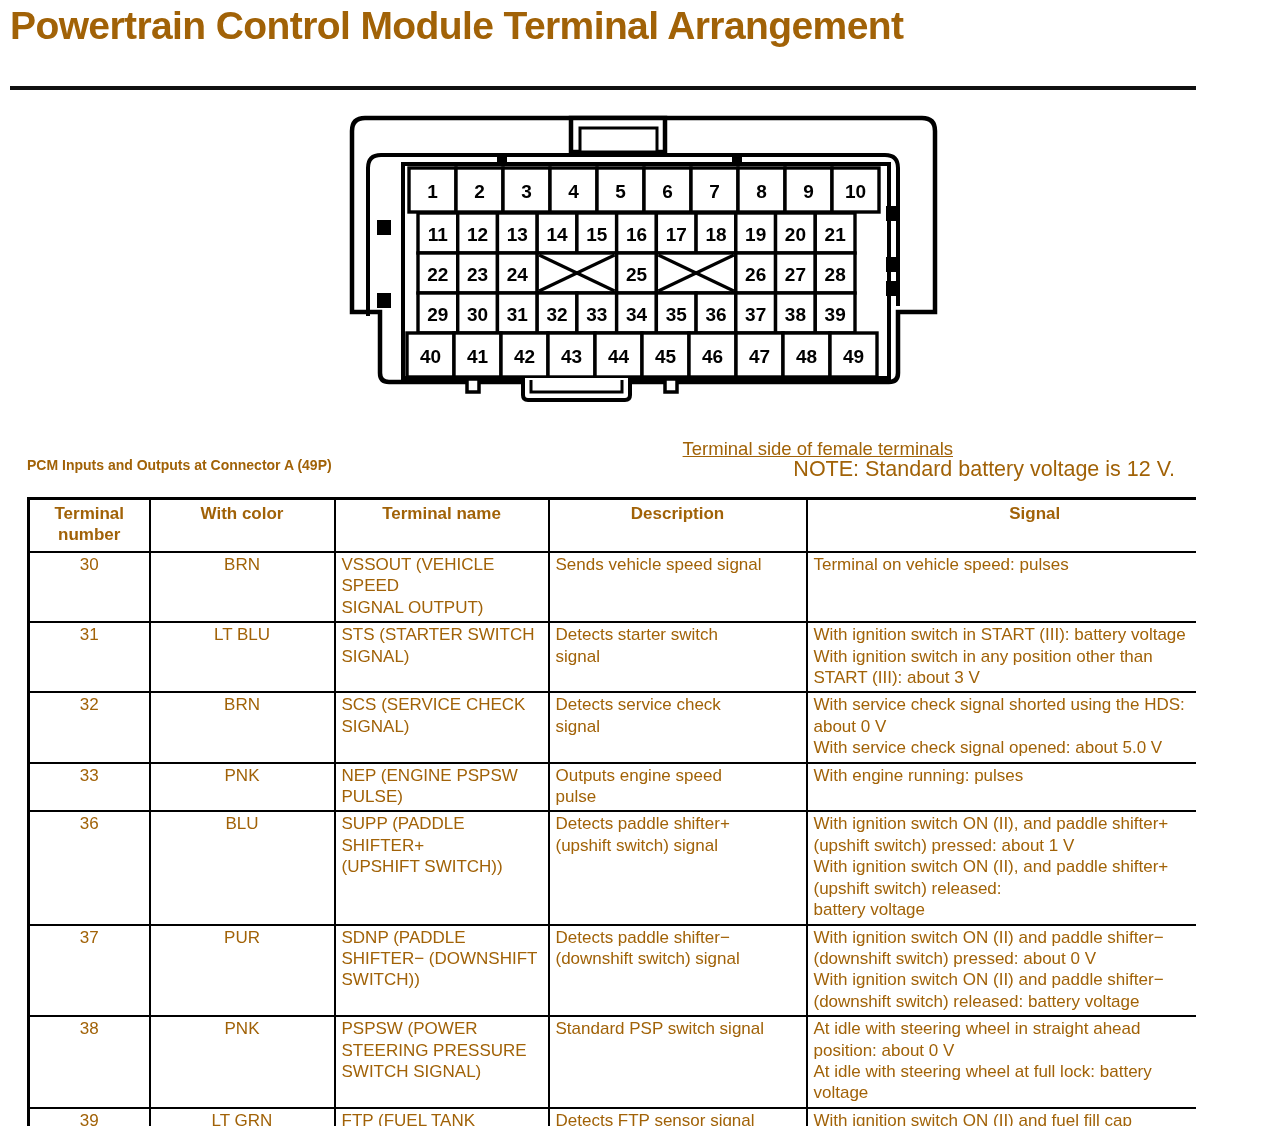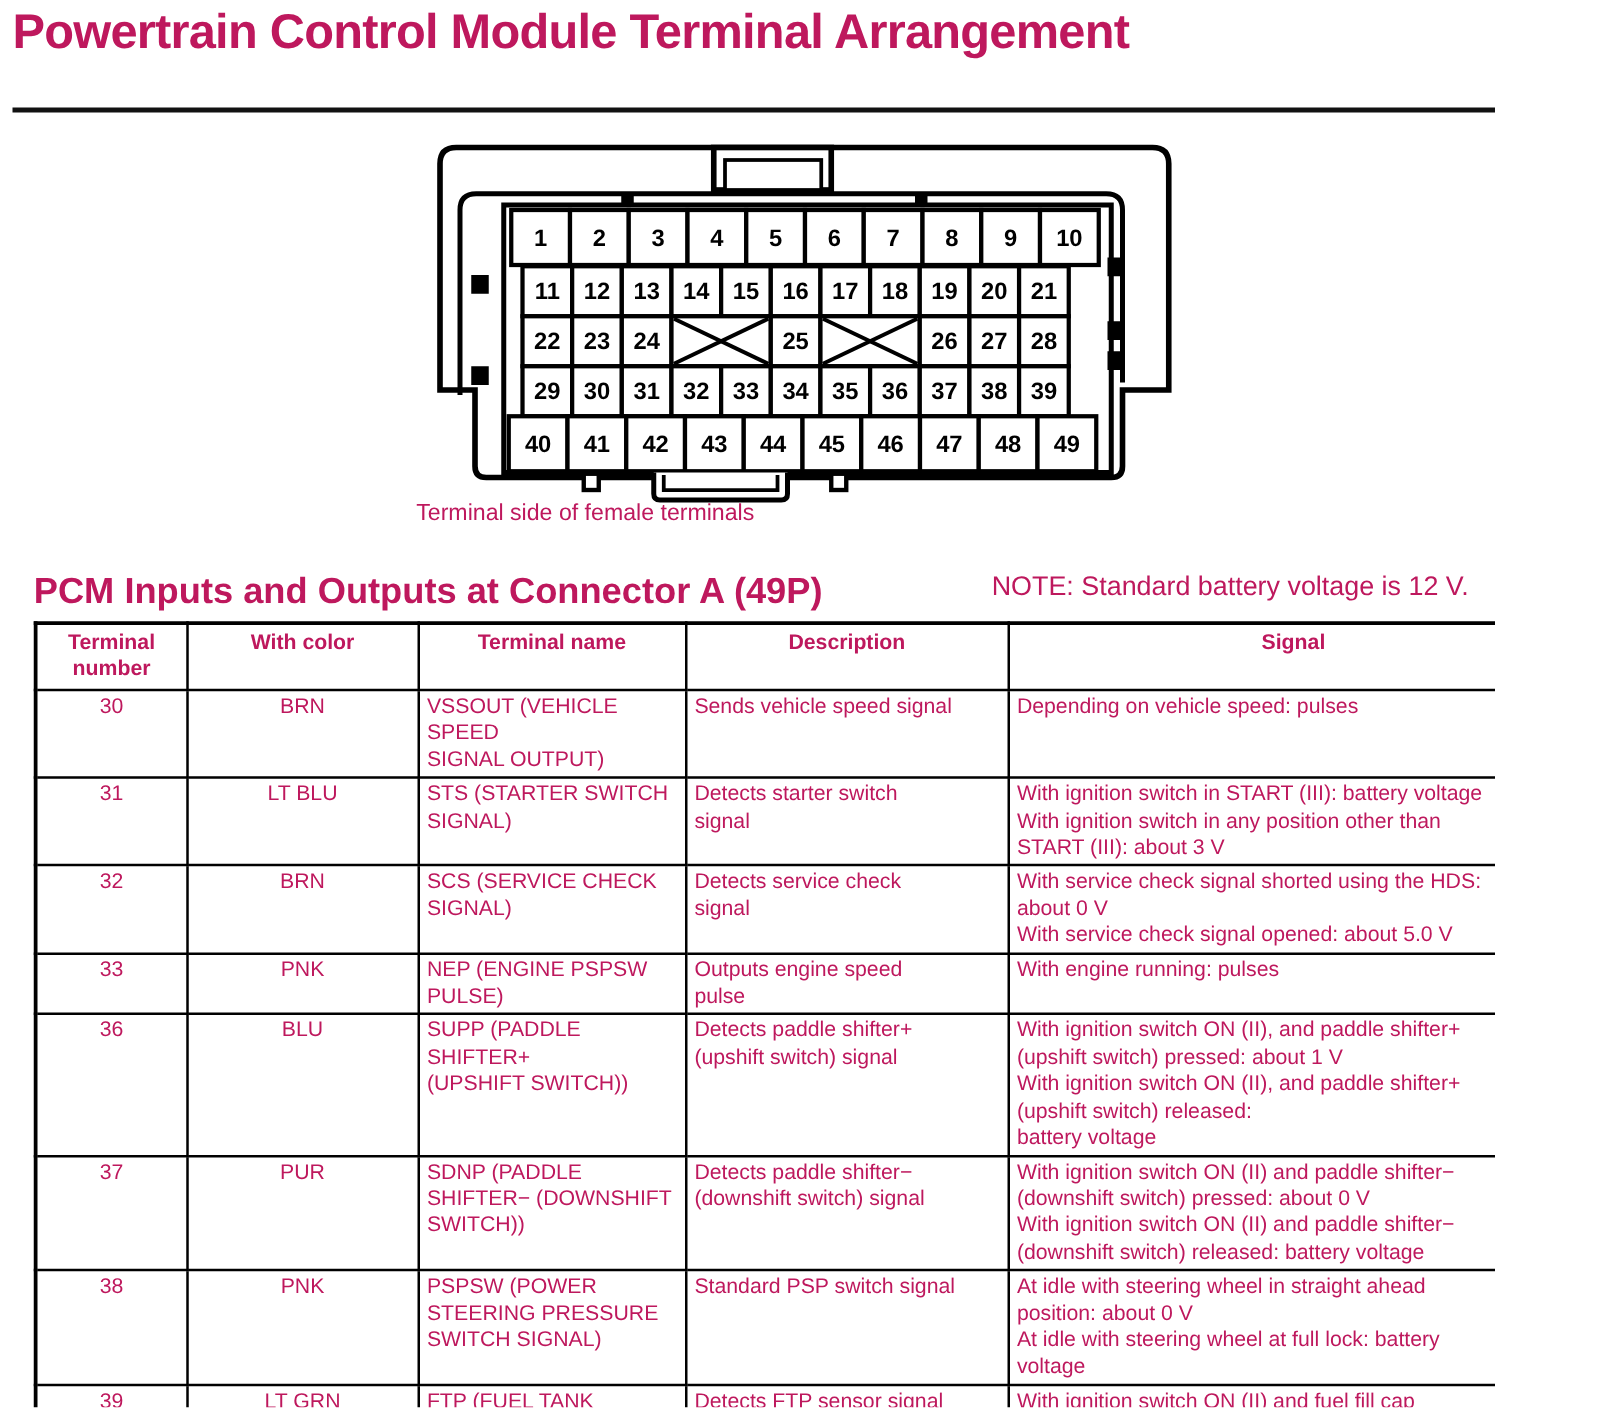--- a/index.html
+++ b/index.html
@@ -1,23 +1,23 @@
 <!DOCTYPE html>
 <html><head>
 <meta charset="utf-8">
 <style>
   html,body{margin:0;padding:0;background:#ffffff;}
   .page{position:relative;width:1196px;height:1126px;background:#fff;
-        font-family:"Liberation Sans",sans-serif;color:#be185d;overflow:hidden;}
+        font-family:"Liberation Sans",sans-serif;color:#a16207;overflow:hidden;}
   .title{position:absolute;left:10px;top:2px;font-size:39px;font-weight:bold;
          letter-spacing:-0.6px;white-space:nowrap;line-height:48px;}
   .rule{position:absolute;left:10px;top:86px;width:1267px;height:4px;background:#111;}
   .connector{position:absolute;left:333px;top:104px;width:620px;height:310px;}
-  .caption{position:absolute;left:333px;top:399px;width:620px;text-align:left;font-size:18.5px;}
-  .tbl-title{position:absolute;left:27px;top:457px;font-size:29px;font-weight:bold;white-space:nowrap;}
+  .caption{position:absolute;left:333px;top:438px;width:620px;text-align:right;font-size:18.5px;text-decoration:underline;}
+  .tbl-title{position:absolute;left:27px;top:457px;font-size:14px;font-weight:bold;white-space:nowrap;}
   .tbl-note{position:absolute;right:21px;top:457px;font-size:21.5px;white-space:nowrap;}
   table.pcm{position:absolute;left:27px;top:497px;width:1235px;border-collapse:collapse;
             table-layout:fixed;border:3px solid #000;}
   .pcm th,.pcm td{border:2px solid #000;vertical-align:top;white-space:pre-line;overflow:hidden;}
   .pcm th{font-size:17px;font-weight:bold;text-align:center;line-height:21px;padding:3px 4px 6px;}
   .pcm td{font-size:17px;line-height:21.4px;padding:1px 6px 3px;}
   .pcm td.c0,.pcm td.c1{text-align:center;}
   svg text{font-family:"Liberation Sans",sans-serif;font-weight:bold;font-size:19px;fill:#000;}
 </style>
 </head>
@@ -186,21 +186,21 @@
           <th class="c4">Signal</th>
         </tr>
       </thead>
     <tbody id="pcm-tbody">
         <tr>
           <td class="c0">30</td>
           <td class="c1">BRN</td>
           <td class="c2">VSSOUT (VEHICLE SPEED
 SIGNAL OUTPUT)</td>
           <td class="c3">Sends vehicle speed signal</td>
-          <td class="c4">Depending on vehicle speed: pulses</td>
+          <td class="c4">Terminal on vehicle speed: pulses</td>
         </tr>
         <tr>
           <td class="c0">31</td>
           <td class="c1">LT BLU</td>
           <td class="c2">STS (STARTER SWITCH
 SIGNAL)</td>
           <td class="c3">Detects starter switch
 signal</td>
           <td class="c4">With ignition switch in START (III): battery voltage
 With ignition switch in any position other than

